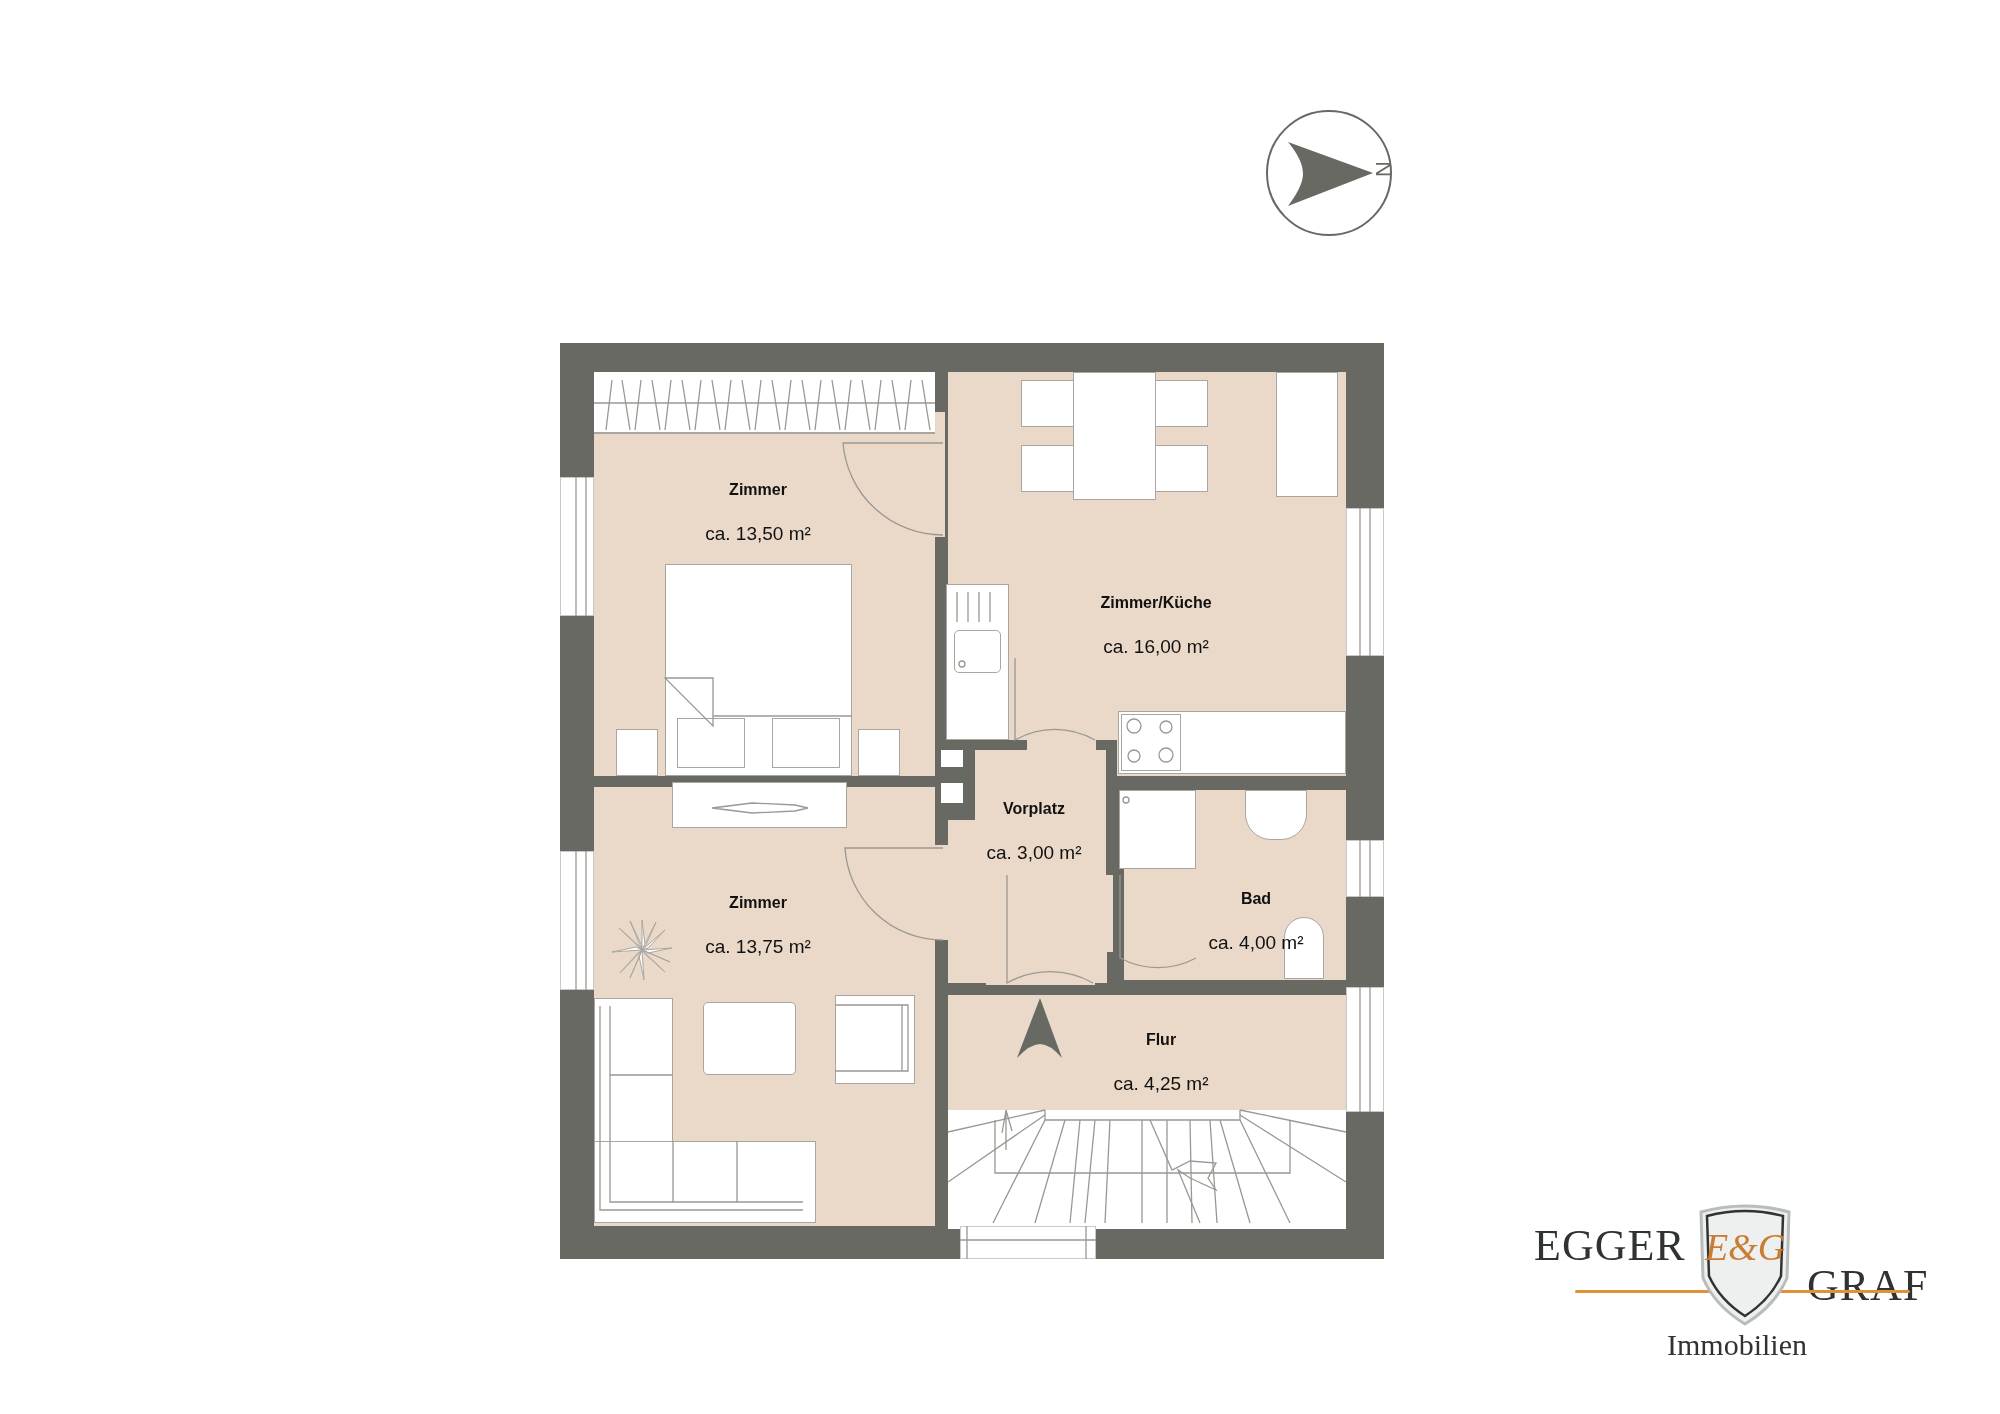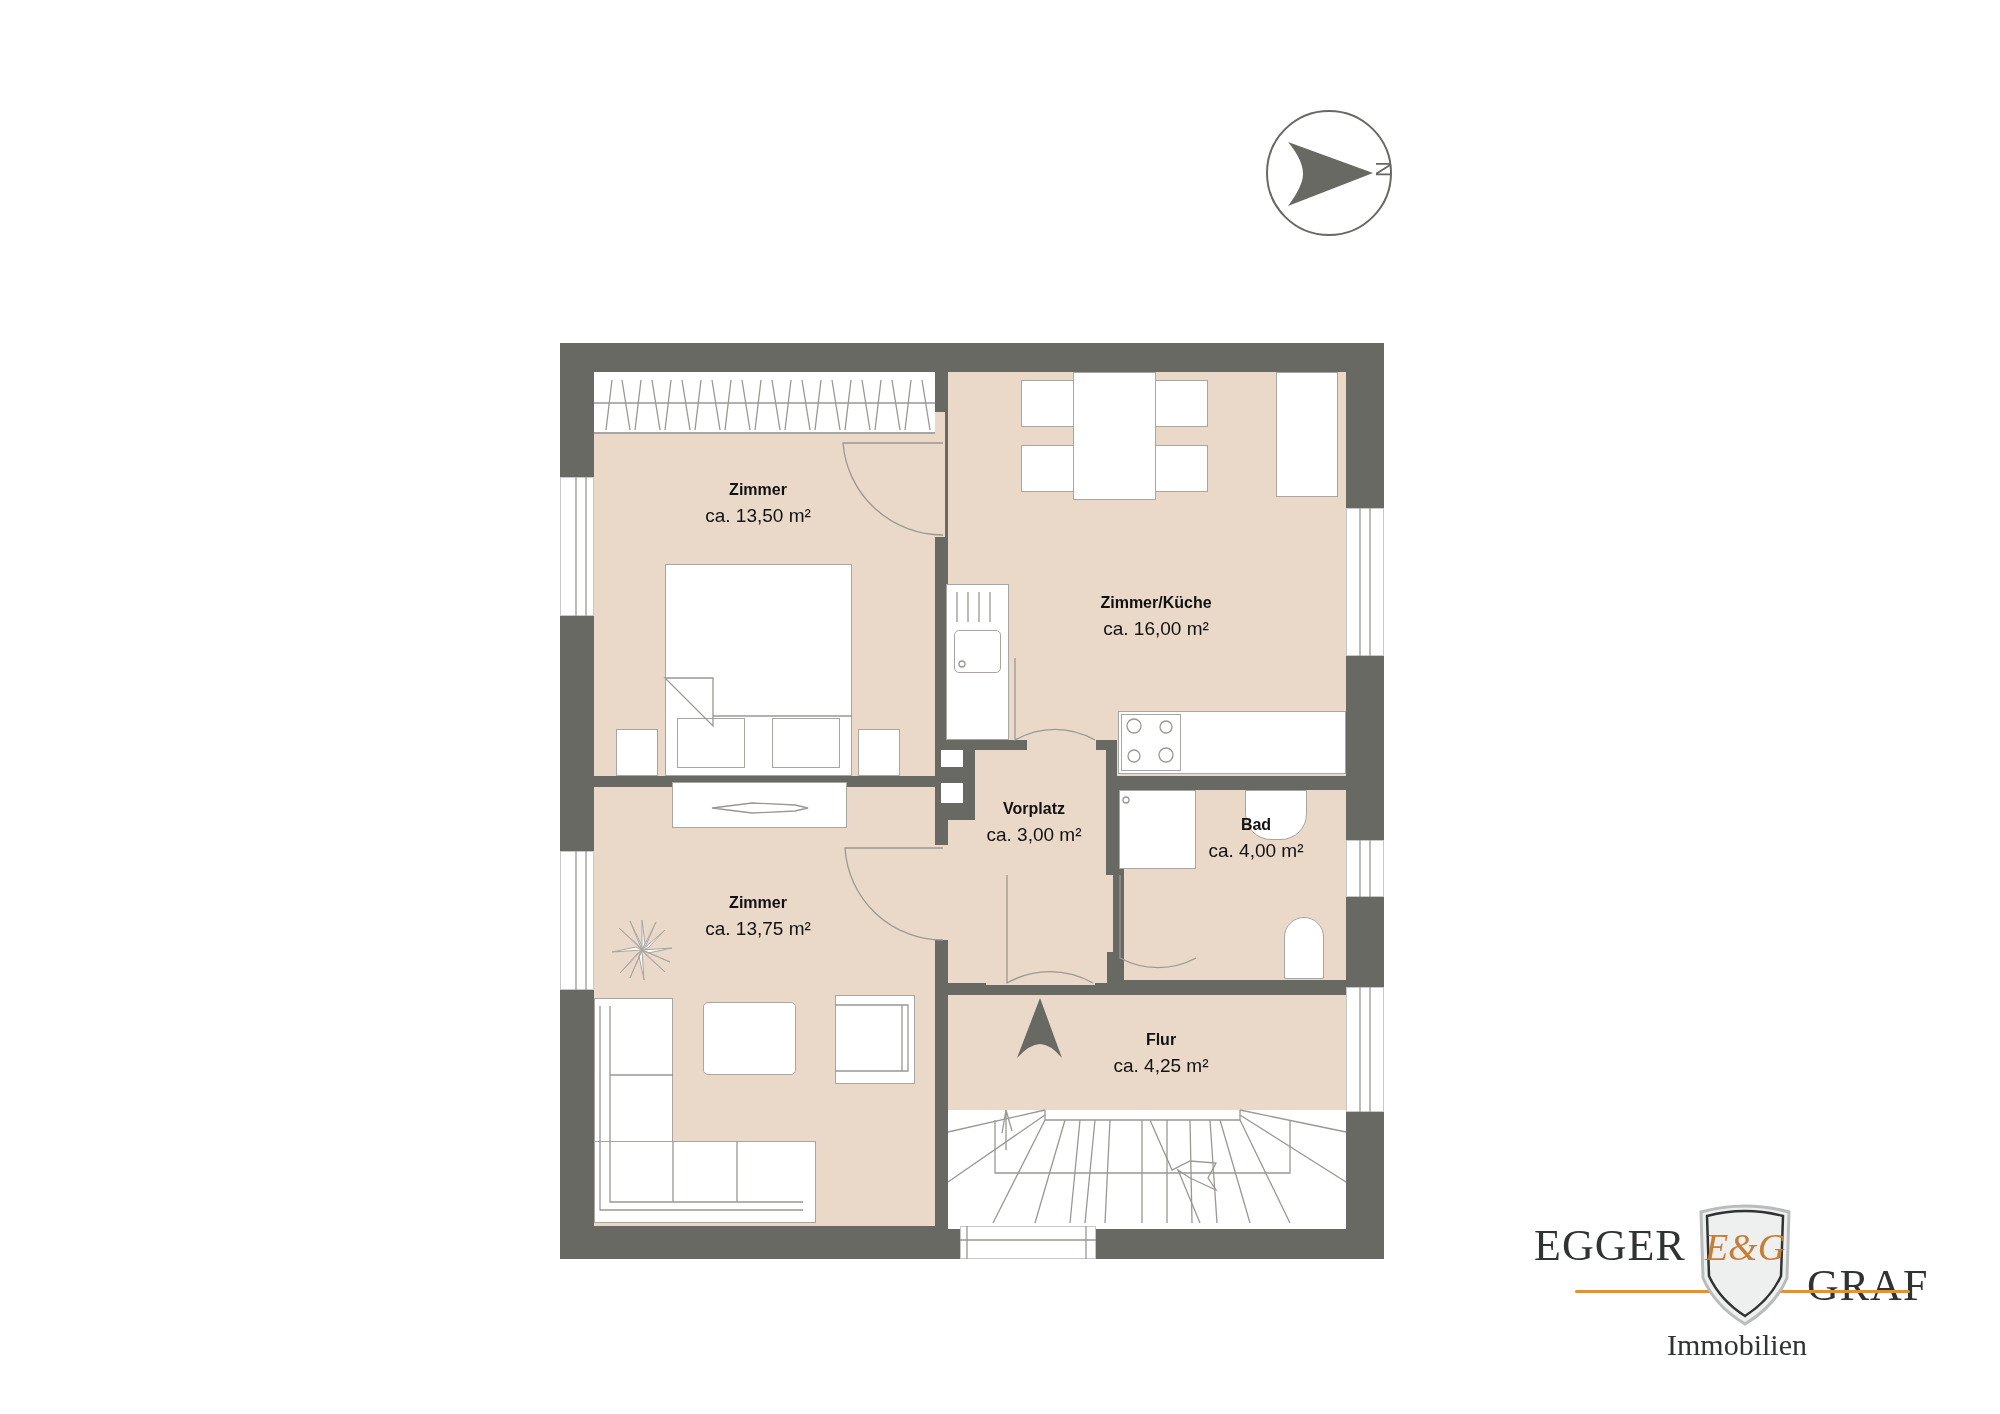--- a/index.html
+++ b/index.html
@@ -4,21 +4,21 @@
 <style>
   html, body { margin:0; padding:0; background:#ffffff; }
   body { width:2000px; height:1414px; position:relative; overflow:hidden; font-family:"Liberation Sans", sans-serif; }
   .abs { position:absolute; }
   .wall { position:absolute; background:#686963; }
   .floor { position:absolute; background:#ead9c8; }
   .furn { position:absolute; background:#ffffff; border:1.5px solid #a9a6a2; box-sizing:border-box; }
   .win { position:absolute; background:#ffffff; box-sizing:border-box; border:1px solid #c8c8c8; }
   .label { position:absolute; text-align:center; color:#111; transform:translateX(-50%); white-space:nowrap; }
   .label .name { font-weight:bold; font-size:16px; line-height:26px; display:block; }
-  .label .area { font-size:19px; line-height:26px; display:block; }
+  .label .area { font-size:19px; line-height:26px; display:block;margin-top:18px; }
   svg { position:absolute; left:0; top:0; }
   .logo-word { position:absolute; font-family:"Liberation Serif", serif; color:#2f3332; font-size:44px; letter-spacing:1px; }
   .logo-sub { position:absolute; font-family:"Liberation Serif", serif; color:#2f3332; font-size:30px; }
 </style>
 </head>
 <body>
 
 <div class="abs" style="left:1255px;top:100px;width:150px;height:150px;">
   <svg width="150" height="150" viewBox="0 0 150 150">
     <circle cx="74" cy="73" r="62" fill="none" stroke="#686963" stroke-width="2"></circle>
@@ -181,21 +181,21 @@
     <span class="area">ca. 13,50 m²</span>
   </div>
   <div class="label" style="left:1156px;top:590px;">
     <span class="name">Zimmer/Küche</span>
     <span class="area">ca. 16,00 m²</span>
   </div>
   <div class="label" style="left:1034px;top:796px;">
     <span class="name">Vorplatz</span>
     <span class="area">ca. 3,00 m²</span>
   </div>
-  <div class="label" style="left:1256px;top:812px;">
+  <div class="label" style="left:1256px;top:886px;">
     <span class="name">Bad</span>
     <span class="area">ca. 4,00 m²</span>
   </div>
   <div class="label" style="left:758px;top:890px;">
     <span class="name">Zimmer</span>
     <span class="area">ca. 13,75 m²</span>
   </div>
   <div class="label" style="left:1161px;top:1027px;">
     <span class="name">Flur</span>
     <span class="area">ca. 4,25 m²</span>

